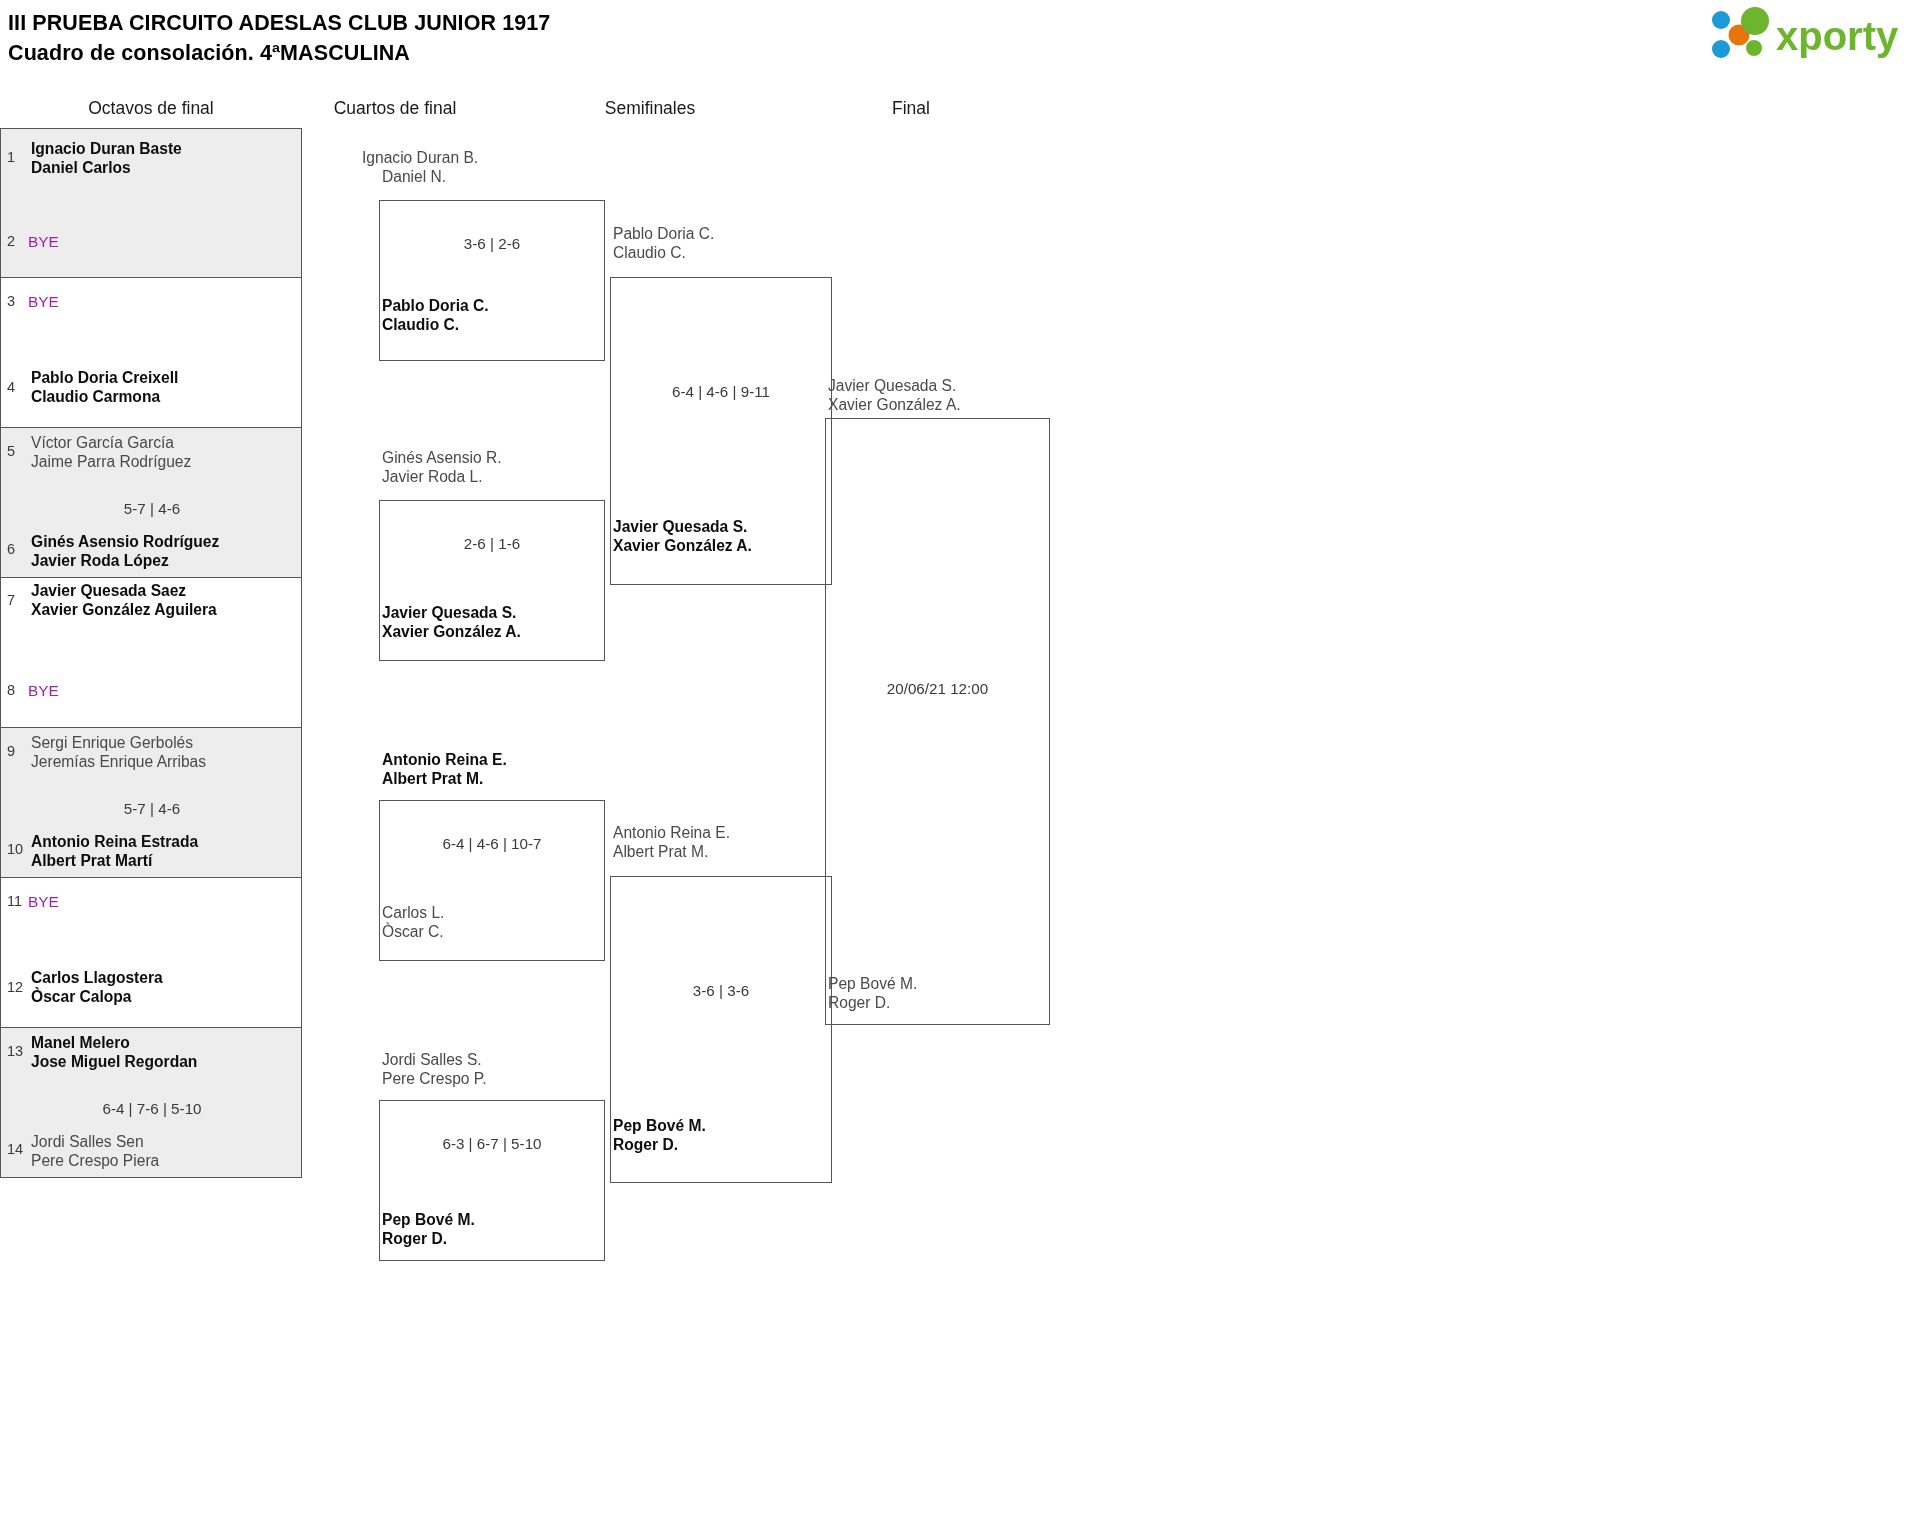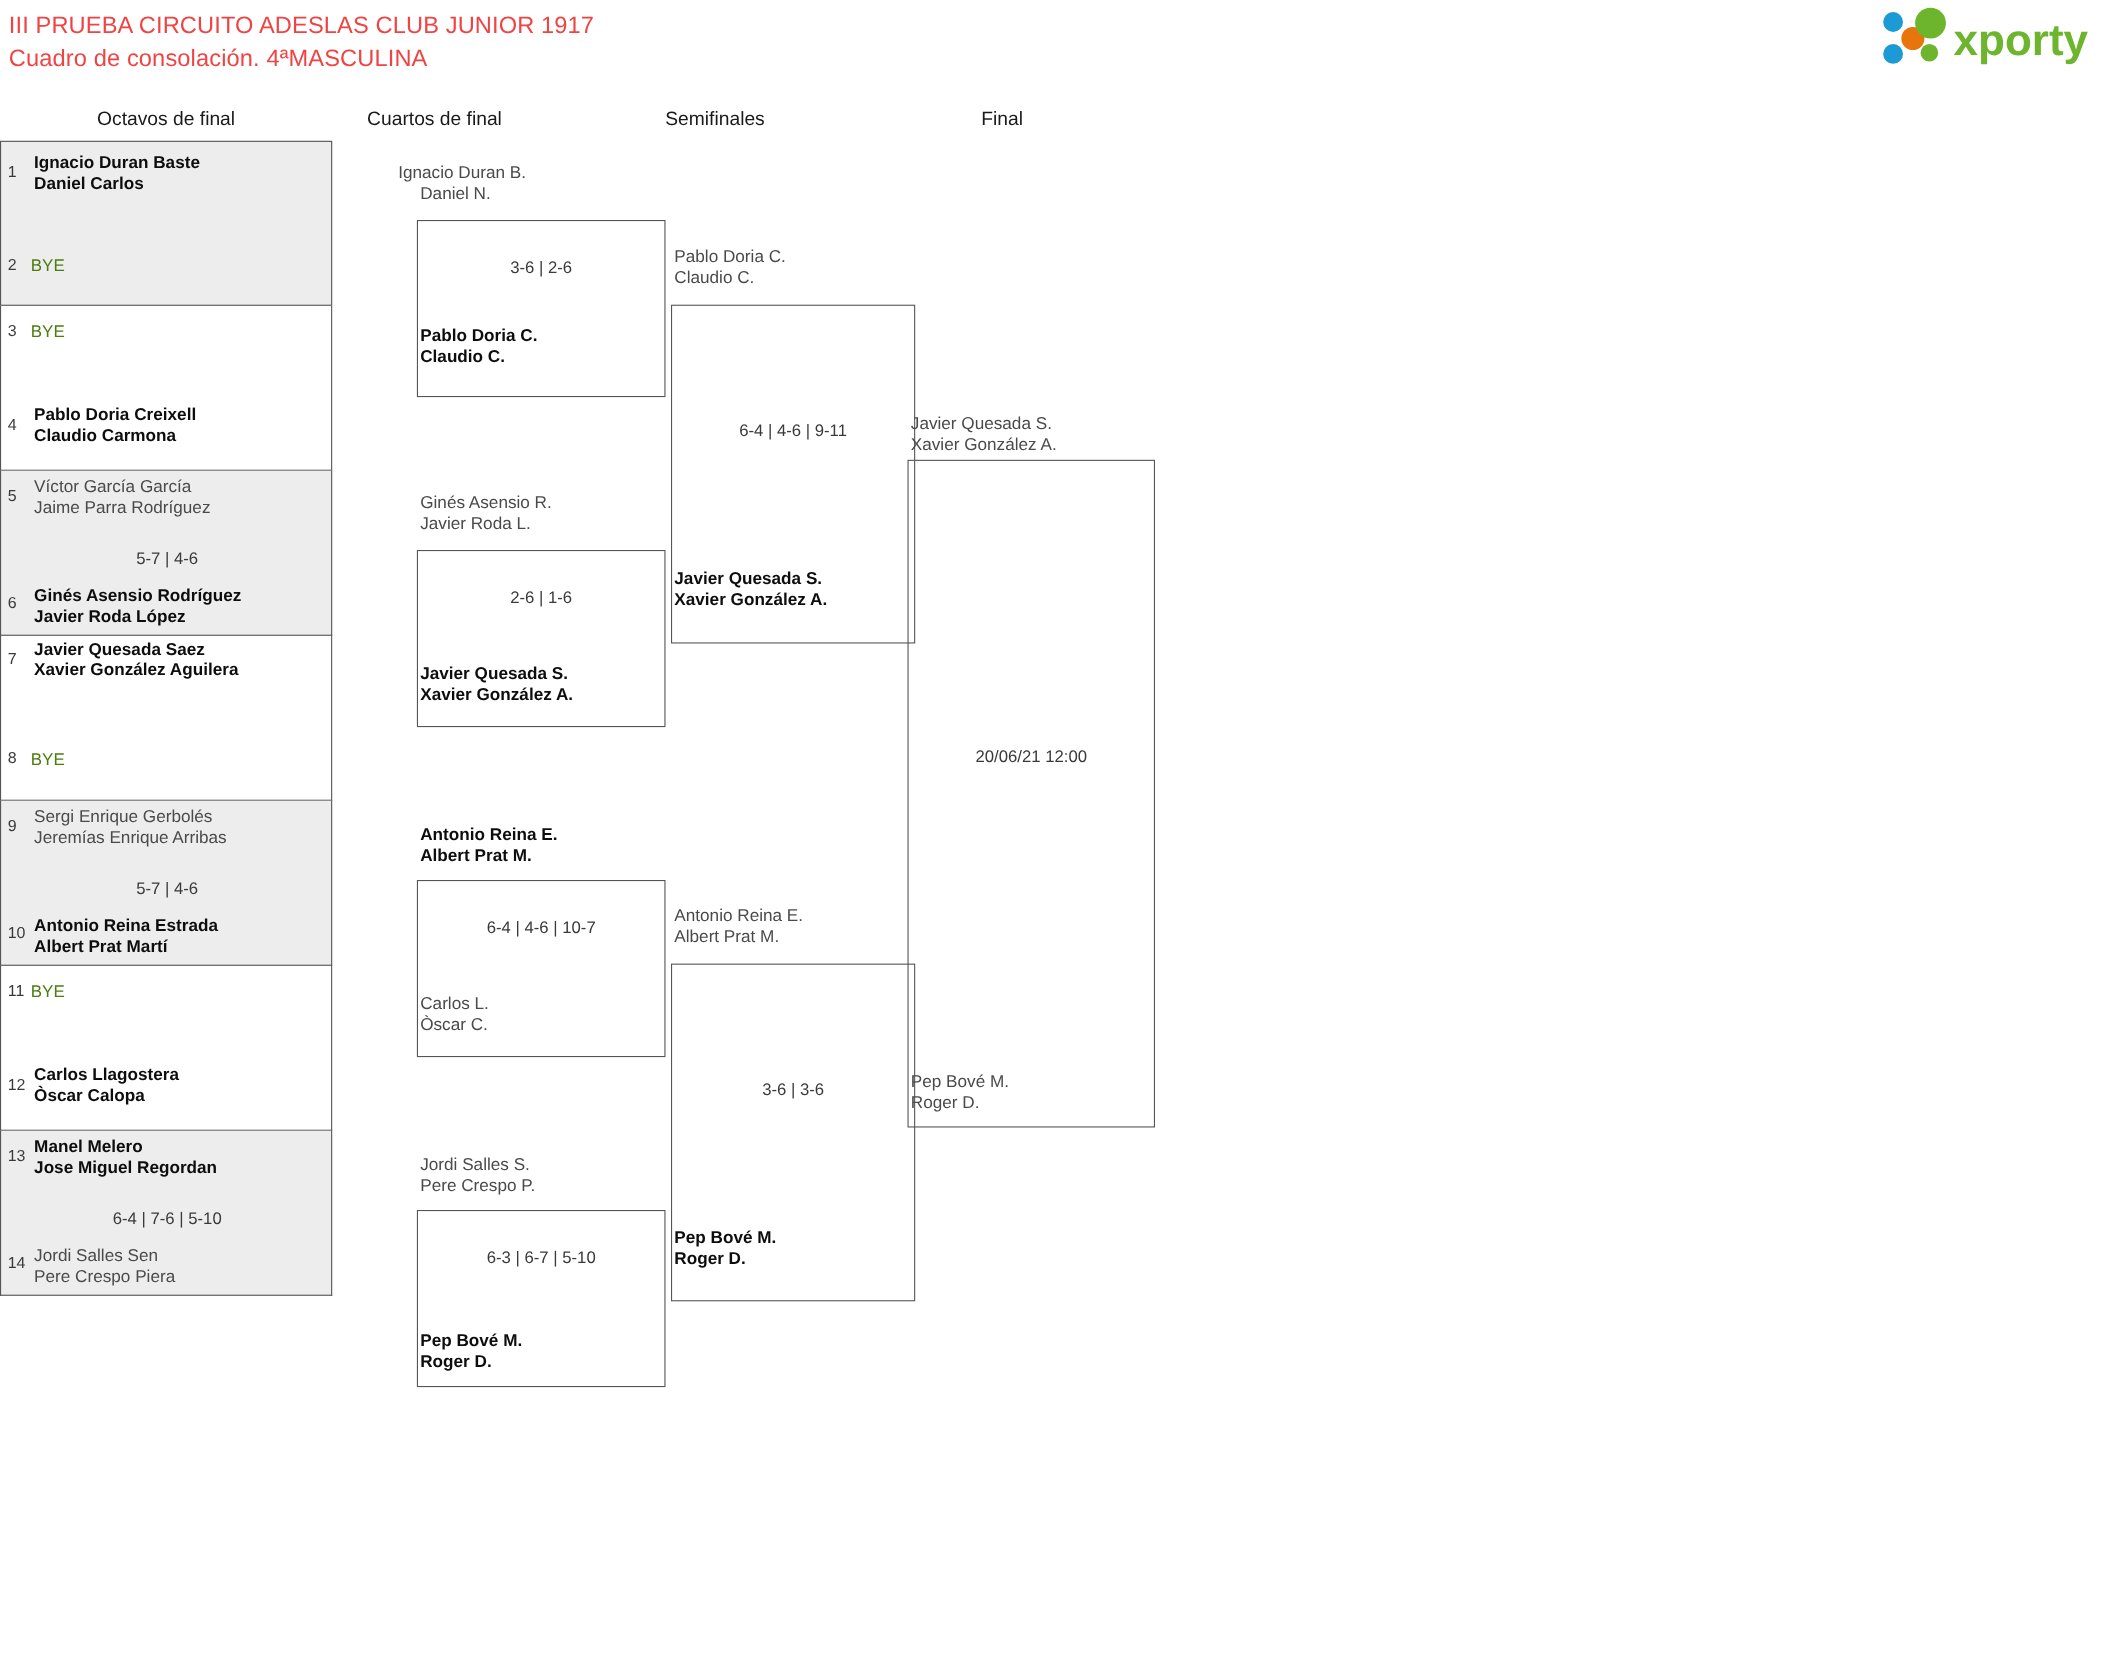--- a/index.html
+++ b/index.html
@@ -10,22 +10,22 @@
     font-family:"Liberation Sans","DejaVu Sans",sans-serif;
     color:#1a1a1a;
     position:relative;
     overflow:hidden;
     -webkit-font-smoothing:antialiased;
   }
 
   
   #header{position:absolute;left:8px;top:8px;}
   .title-line{
-    font-size:21.5px;font-weight:normal;letter-spacing:.1px;
-    line-height:30px;color:#ef4444;white-space:nowrap;
+    font-size:21.5px;font-weight:bold;letter-spacing:.1px;
+    line-height:30px;color:#000000;white-space:nowrap;
   }
 
   #logo{position:absolute;right:14px;top:6px;width:196px;height:56px;}
   #logo svg{display:block;}
 
   
   .round-head{
     position:absolute;top:98px;
     font-size:17.5px;color:#1a1a1a;
     white-space:nowrap;text-align:center;
@@ -50,21 +50,21 @@
     font-size:14.5px;color:#3a3a3a;
     width:22px;text-align:left;
   }
   .pname{
     position:absolute;left:30px;
     font-size:15.6px;line-height:19.6px;
     white-space:nowrap;
   }
   .pname.win{font-weight:bold;color:#0d0d0d;}
   .pname.los{font-weight:normal;color:#4a4a4a;}
-  .pname.bye{font-weight:normal;color:#4d7c0f;font-size:15.4px;}
+  .pname.bye{font-weight:normal;color:#a21caf;font-size:15.4px;}
   .score1{
     position:absolute;width:302px;text-align:center;
     font-size:15.2px;color:#3a3a3a;
   }
 
   
   .mbox{
     position:absolute;box-sizing:border-box;
     border:1.4px solid #555;
     background:transparent;

